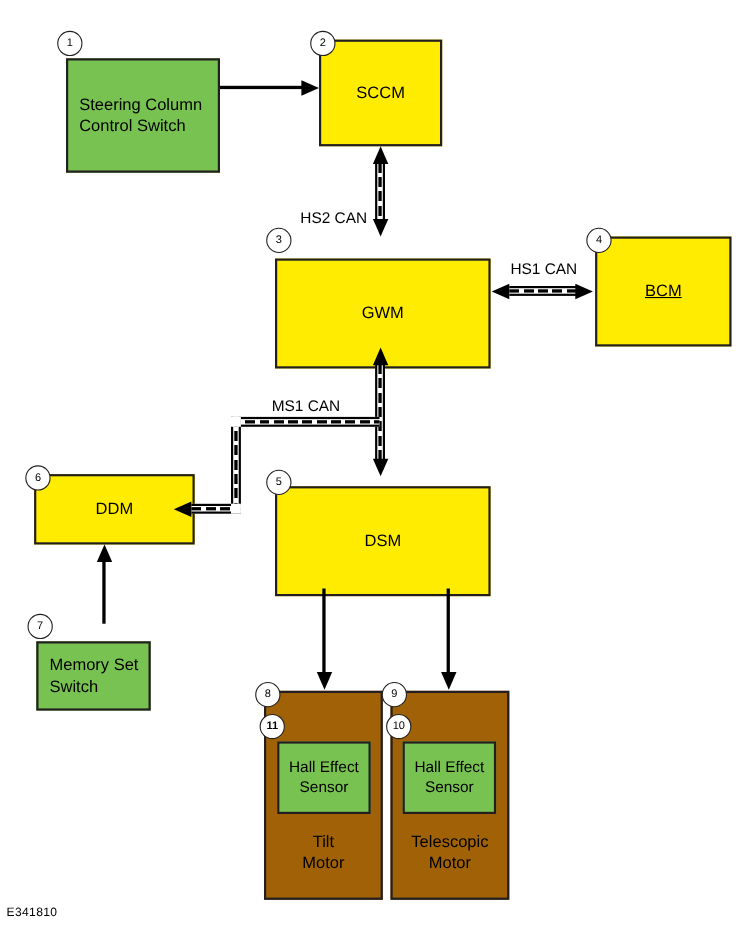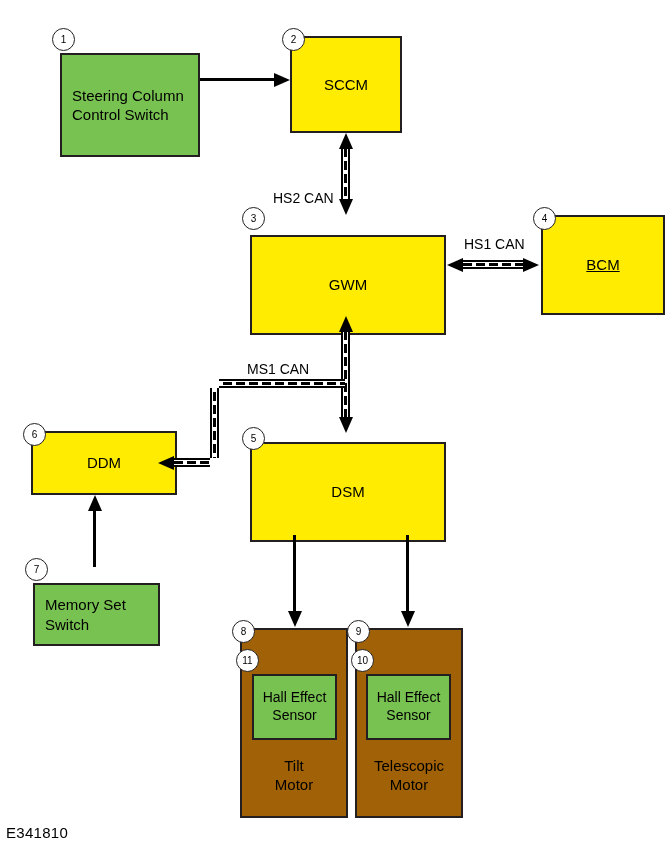--- a/index.html
+++ b/index.html
@@ -159,21 +159,21 @@
     height: 9px;
     background: #ffffff;
     box-sizing: border-box;
     z-index: 3;
   }
 
   .figure-id {
     position: absolute;
     left: 6px;
     top: 824px;
-    font-size: 15px;
+    font-size: 11px;
     color: #000000;
     letter-spacing: 0.3px;
   }
 </style>
 </head>
 <body>
 
 <div id="diagram">
 
   <div class="node green align-left" style="left:60px; top:36px; width:140px; height:104px;">
@@ -200,37 +200,37 @@
   <div class="node yellow" style="left:250px; top:442px; width:196px; height:100px;">
     <span>DSM</span>
   </div>
   <div class="callout" style="left:242px; top:427px;">5</div>
 
   <div class="node yellow" style="left:31px; top:431px; width:146px; height:64px;">
     <span>DDM</span>
   </div>
   <div class="callout" style="left:23px; top:423px;">6</div>
 
-  <div class="node green align-left" style="left:33px; top:566px; width:127px; height:63px;">
+  <div class="node green align-left" style="left:33px; top:566px; width:104px; height:63px;">
     <span>Memory Set
 Switch</span>
   </div>
   <div class="callout" style="left:25px; top:558px;">7</div>
 
   <div class="node blue align-bottom" style="left:240px; top:628px; width:108px; height:190px;">
     <span>Tilt
 Motor</span>
   </div>
   <div class="callout" style="left:232px; top:620px;">8</div>
 
   <div class="node green" style="left:252px; top:657px; width:85px; height:66px; font-size:14px;">
     <span>Hall Effect
 Sensor</span>
   </div>
-  <div class="callout" style="left:236px; top:649px;">11</div>
+  <div class="callout" style="left:236px; top:649px;font-weight:bold;">11</div>
 
   <div class="node blue align-bottom" style="left:355px; top:628px; width:108px; height:190px;">
     <span>Telescopic
 Motor</span>
   </div>
   <div class="callout" style="left:347px; top:620px;">9</div>
 
   <div class="node green" style="left:366px; top:657px; width:85px; height:66px; font-size:14px;">
     <span>Hall Effect
 Sensor</span>

